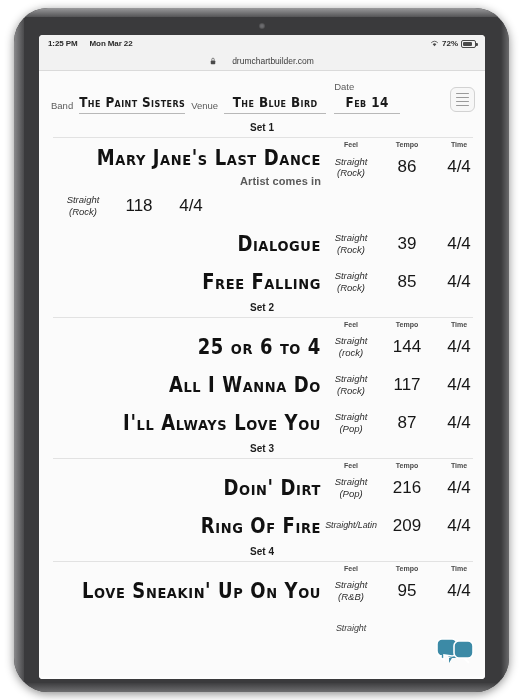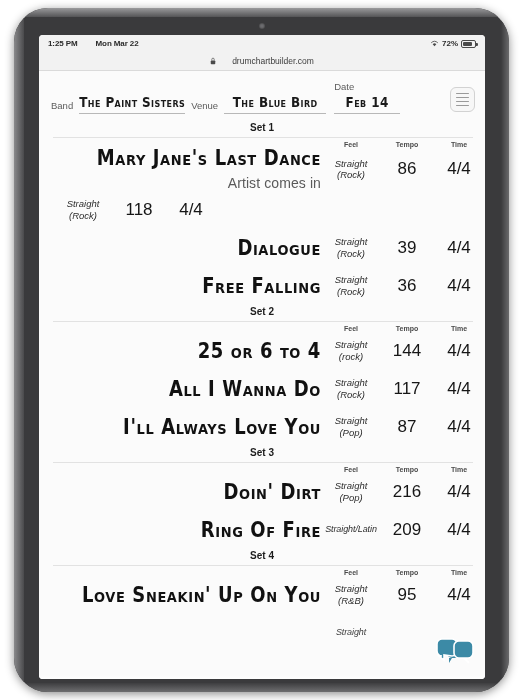--- a/index.html
+++ b/index.html
@@ -73,21 +73,21 @@
   .statusbar {
     height: 17px;
     background: #f2f2f2;
     display: flex;
     align-items: center;
     padding: 0 9px;
     font-size: 8px;
     color: #2b2b2b;
     position: relative;
   }
-  .sb-left { display: flex; gap: 18px; align-items: center; font-weight: 600; }
+  .sb-left { display: flex; gap: 12px; align-items: center; font-weight: 600; }
   .sb-time { letter-spacing: -0.1px; }
   .sb-date { letter-spacing: -0.1px; }
   .sb-right {
     margin-left: auto;
     display: flex;
     gap: 3px;
     align-items: center;
     font-weight: 600;
   }
   .wifi-icon { width: 9px; height: 7px; }
@@ -242,24 +242,25 @@
     font-weight: bold;
     font-variant: small-caps;
     letter-spacing: 0.6px;
     color: #111111;
     transform: scaleY(1.14);
     transform-origin: left center;
     display: inline-block;
     line-height: 1.1;
   }
   .song-note {
-    font-size: 14px;
+    font-size: 11px;
     color: #5a5a5a;
     margin-top: 7px;
     letter-spacing: 0.1px;
+    font-weight: bold;
   }
   .cell-feel {
     width: 60px;
     text-align: center;
     font-size: 9.5px;
     font-style: italic;
     color: #2e2e2e;
     line-height: 1.22;
   }
   .cell-feel.one-line { font-size: 9px; letter-spacing: -0.1px; }
@@ -406,21 +407,21 @@
               <div class="cell-time">4/4</div>
             </div>
             <div class="song-row">
               <div class="song-title-wrap">
                 <span class="song-title">Free Falling</span>
               </div>
               <div class="cell-feel">
                 <div>Straight</div>
                 <div>(Rock)</div>
               </div>
-              <div class="cell-tempo">36</div>
+              <div class="cell-tempo">85</div>
               <div class="cell-time">4/4</div>
             </div>
           </div>
           <div class="set-section">
             <div class="set-title">Set 2</div>
             <div class="set-rule"></div>
             <div class="col-head-row">
               <div class="col-head-spacer"></div>
               <div class="col-head col-feel">Feel</div>
               <div class="col-head col-tempo">Tempo</div>

